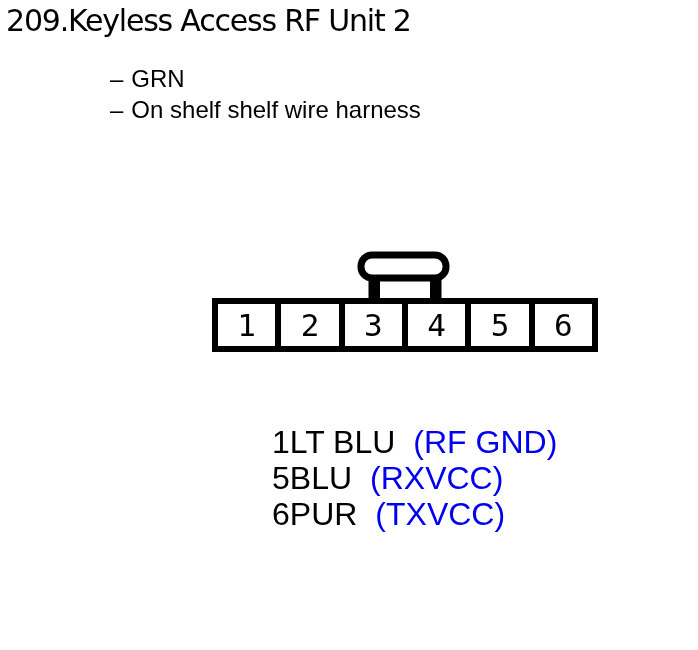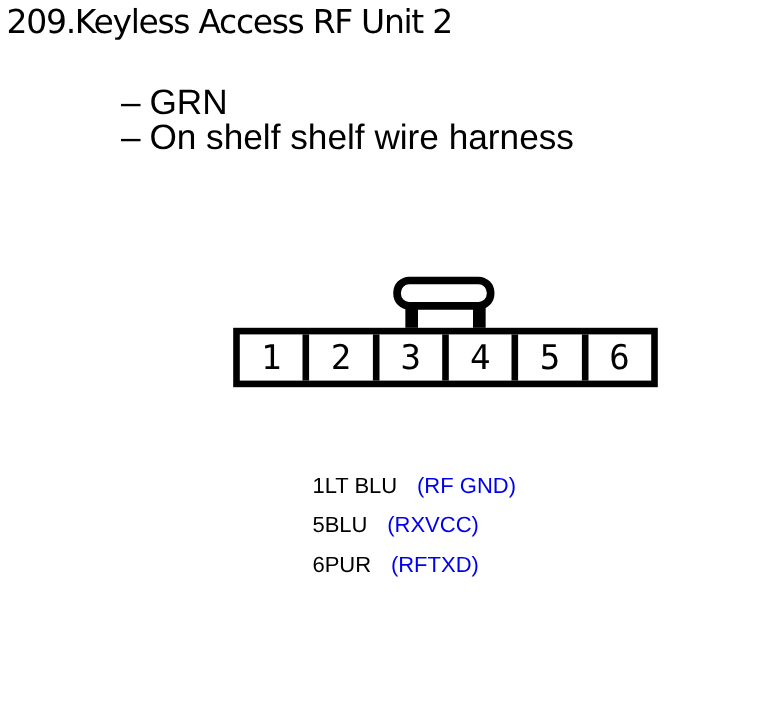--- a/index.html
+++ b/index.html
@@ -19,23 +19,23 @@
   .title{
     position:absolute;left:6px;top:4px;margin:0;
     font-family:"DejaVu Sans",sans-serif;
     font-weight:400;
     font-size:30px;
     line-height:1.15;
     letter-spacing:-1.2px;
     white-space:nowrap;
   }
   .notes{
-    position:absolute;left:110px;top:78px;
+    position:absolute;left:110px;top:63px;
     margin:0;padding:0;list-style:none;
-    font-size:32px;line-height:31px;
+    font-size:24px;line-height:31px;
     white-space:nowrap;
   }
   .note-dash{display:inline-block;margin-right:8px;}
   .clip-svg{position:absolute;left:0;top:0;}
   .connector{
     position:absolute;left:212px;top:298px;
     width:386px;height:54px;
     box-sizing:border-box;
     border:6px solid var(--ink);
     background:var(--bg);
@@ -43,22 +43,22 @@
   }
   .pin-cell{
     flex:1;
     border-right:6px solid var(--ink);
     display:flex;align-items:center;justify-content:center;
     font-family:"DejaVu Sans Mono",monospace;
     font-size:31px;
   }
   .pin-cell:last-child{border-right:none;}
   .pinout{
-    position:absolute;left:284px;top:425px;
-    font-size:20px;line-height:35.8px;
+    position:absolute;left:272px;top:425px;
+    font-size:32px;line-height:35.8px;
     white-space:nowrap;
   }
   .signal{color:var(--blue);margin-left:18px;}
 </style>
 </head>
 <body>
 
 <h1 class="title">209.Keyless Access RF Unit 2</h1>
 
 <ul class="notes">
@@ -94,15 +94,15 @@
 </div>
 
 <div class="pinout">
   <div class="pin-row">
     <span>1</span><span>LT BLU</span><span class="signal">(RF GND)</span>
   </div>
   <div class="pin-row">
     <span>5</span><span>BLU</span><span class="signal">(RXVCC)</span>
   </div>
   <div class="pin-row">
-    <span>6</span><span>PUR</span><span class="signal">(RFTXD)</span>
+    <span>6</span><span>PUR</span><span class="signal">(TXVCC)</span>
   </div>
 </div>
 
 </body></html>

